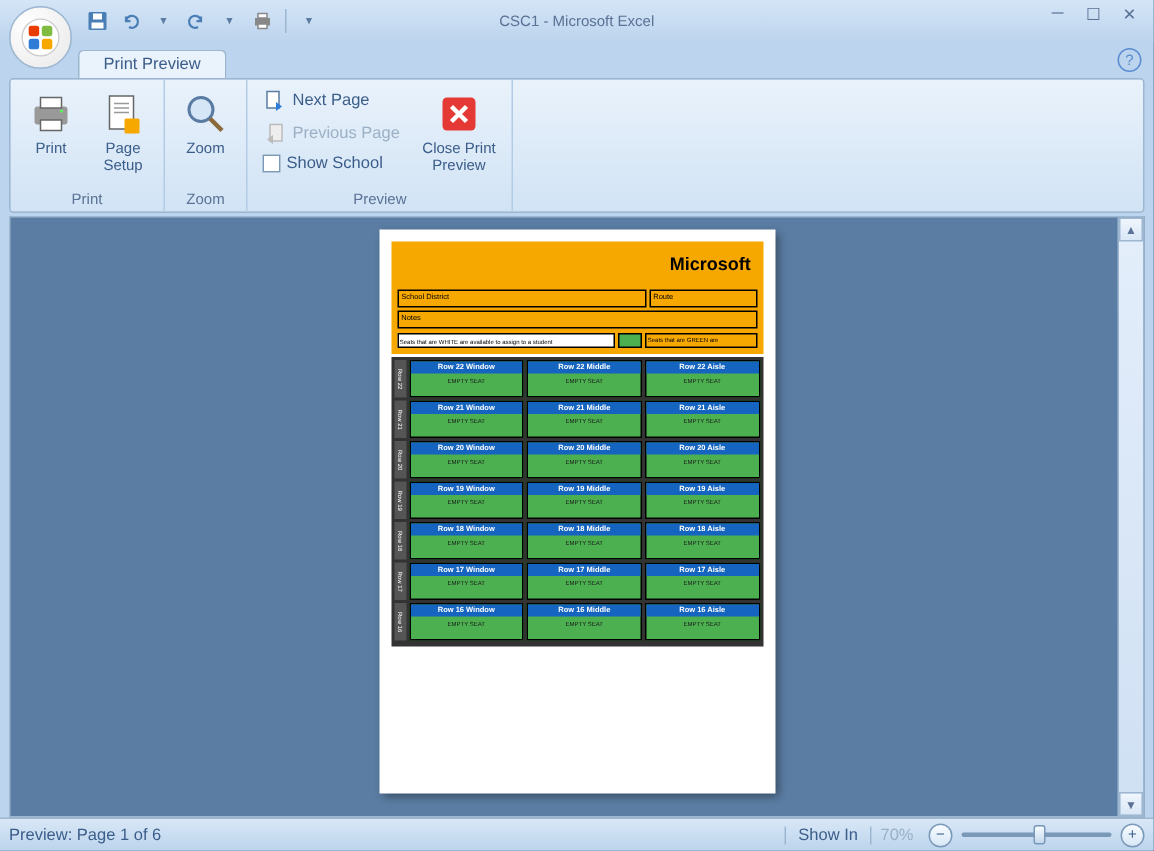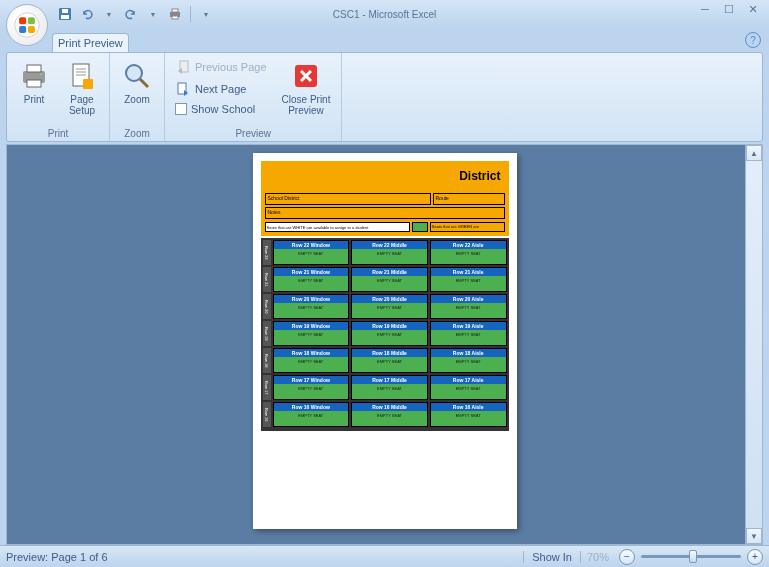--- a/index.html
+++ b/index.html
@@ -11,21 +11,21 @@
 .office-btn svg { width: 28px; height: 28px; }
 .qat { margin-left: 56px; display: flex; align-items: center; gap: 4px; }
 .qat-item { width: 18px; height: 18px; display: flex; align-items: center; justify-content: center; color: #5a7ca3; }
 .qat-sep { width: 1px; height: 16px; background: #9db7d1; margin: 0 2px; }
 .title-text { position: absolute; left: 50%; transform: translateX(-50%); font-size: 10px; color: #5a7295; }
 .win-controls { position: absolute; right: 6px; top: 2px; display: flex; gap: 4px; }
 .win-btn { width: 20px; height: 14px; display: flex; align-items: center; justify-content: center; color: #5a7295; font-size: 11px; }
 
 
 .tabrow { height: 24px; margin-left: 52px; display: flex; align-items: flex-end; position: relative; }
-.tab { background: #eaf2fb; border: 1px solid #9db7d1; border-bottom: none; border-radius: 4px 4px 0 0; padding: 3px 5px; font-size: 11px; color: #3b5d89; }
+.tab { background: #eaf2fb; border: 1px solid #9db7d1; border-bottom: none; border-radius: 4px 4px 0 0; padding: 3px 16px; font-size: 11px; color: #3b5d89; }
 .help-btn { position: absolute; right: 8px; top: 4px; width: 16px; height: 16px; border-radius: 50%; border: 1px solid #5a8dd1; color: #5a8dd1; font-size: 10px; display: flex; align-items: center; justify-content: center; }
 
 
 .ribbon { height: 90px; margin: 0 6px; background: linear-gradient(#e9f2fb, #d1e3f5); border: 1px solid #9db7d1; border-radius: 3px; display: flex; }
 .ribbon-group { border-right: 1px solid #b3cce5; display: flex; flex-direction: column; padding: 4px 6px 2px; }
 .ribbon-group-body { flex: 1; display: flex; align-items: flex-start; gap: 6px; }
 .ribbon-group-label { font-size: 10px; color: #5a7295; text-align: center; padding-top: 1px; }
 .big-btn { display: flex; flex-direction: column; align-items: center; justify-content: flex-start; min-width: 42px; padding: 2px 4px; border: 1px solid transparent; border-radius: 3px; }
 .big-btn-icon { width: 32px; height: 32px; display: flex; align-items: center; justify-content: center; }
 .big-btn-label { font-size: 10px; color: #3b5d89; text-align: center; line-height: 11px; margin-top: 2px; }
@@ -171,39 +171,39 @@
           </div>
         <div class="big-btn-label">Zoom</div>
       </div>
     </div>
     <div class="ribbon-group-label">Zoom</div>
   </div>
 
   <div class="ribbon-group" style="flex:0 0 auto">
     <div class="ribbon-group-body">
       <div class="small-btns">
+        <div class="small-btn">
+          <span class="small-btn-icon">
+              <svg width="14" height="14" viewBox="0 0 14 14">
+                <rect x="2" y="1" width="8" height="11" fill="#fff" stroke="#5a7ca3"></rect>
+                <path d="M8 8 L12 11 L8 14" fill="#2e7cd6"></path>
+              </svg>
+            </span>
+          <span>Next Page</span>
+        </div>
         <div class="small-btn disabled">
           <span class="small-btn-icon">
               <svg width="14" height="14" viewBox="0 0 14 14">
                 <rect x="4" y="1" width="8" height="11" fill="#eee" stroke="#bbb"></rect>
                 <path d="M6 8 L2 11 L6 14" fill="#bbb"></path>
               </svg>
             </span>
           <span>Previous Page</span>
         </div>
         <div class="small-btn">
-          <span class="small-btn-icon">
-              <svg width="14" height="14" viewBox="0 0 14 14">
-                <rect x="2" y="1" width="8" height="11" fill="#fff" stroke="#5a7ca3"></rect>
-                <path d="M8 8 L12 11 L8 14" fill="#2e7cd6"></path>
-              </svg>
-            </span>
-          <span>Next Page</span>
-        </div>
-        <div class="small-btn">
           <span class="checkbox"></span>
           <span>Show School</span>
         </div>
       </div>
       <div class="big-btn">
         <div class="big-btn-icon">
             <svg width="26" height="26" viewBox="0 0 26 26">
               <rect x="2" y="2" width="22" height="22" fill="#e53935" rx="3"></rect>
               <path d="M8 8 L18 18 M18 8 L8 18" stroke="#fff" stroke-width="3"></path>
             </svg>
@@ -214,21 +214,21 @@
     </div>
     <div class="ribbon-group-label">Preview</div>
   </div>
 </div>
 
 <div class="preview-area">
   <div class="scrollbar-up">▲</div>
   <div class="scrollbar-down">▼</div>
   <div class="page">
     <div class="doc-header">
-      <div class="doc-title">District</div>
+      <div class="doc-title">Microsoft</div>
       <div class="doc-fields">
         <div class="doc-field">School District</div>
         <div class="doc-field" style="flex:0 0 30%">Route</div>
       </div>
       <div class="doc-field-full">Notes</div>
       <div class="doc-legend">
         <div class="legend-box-w">Seats that are WHITE are available to assign to a student</div>
         <div class="legend-box-g"></div>
         <div class="legend-box-t">Seats that are GREEN are</div>
       </div>

